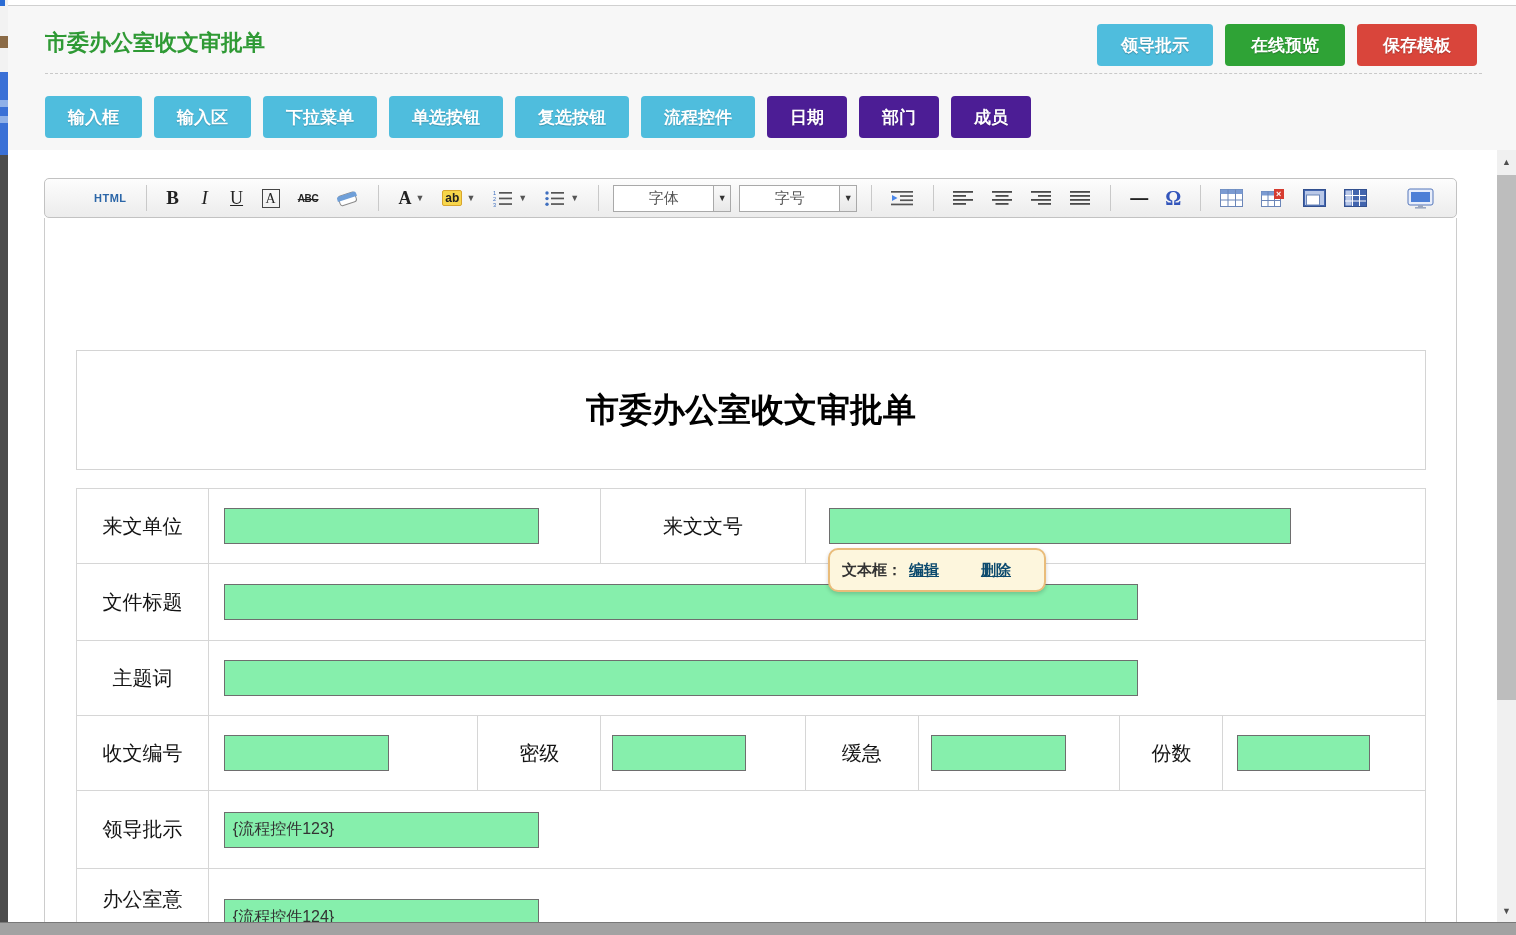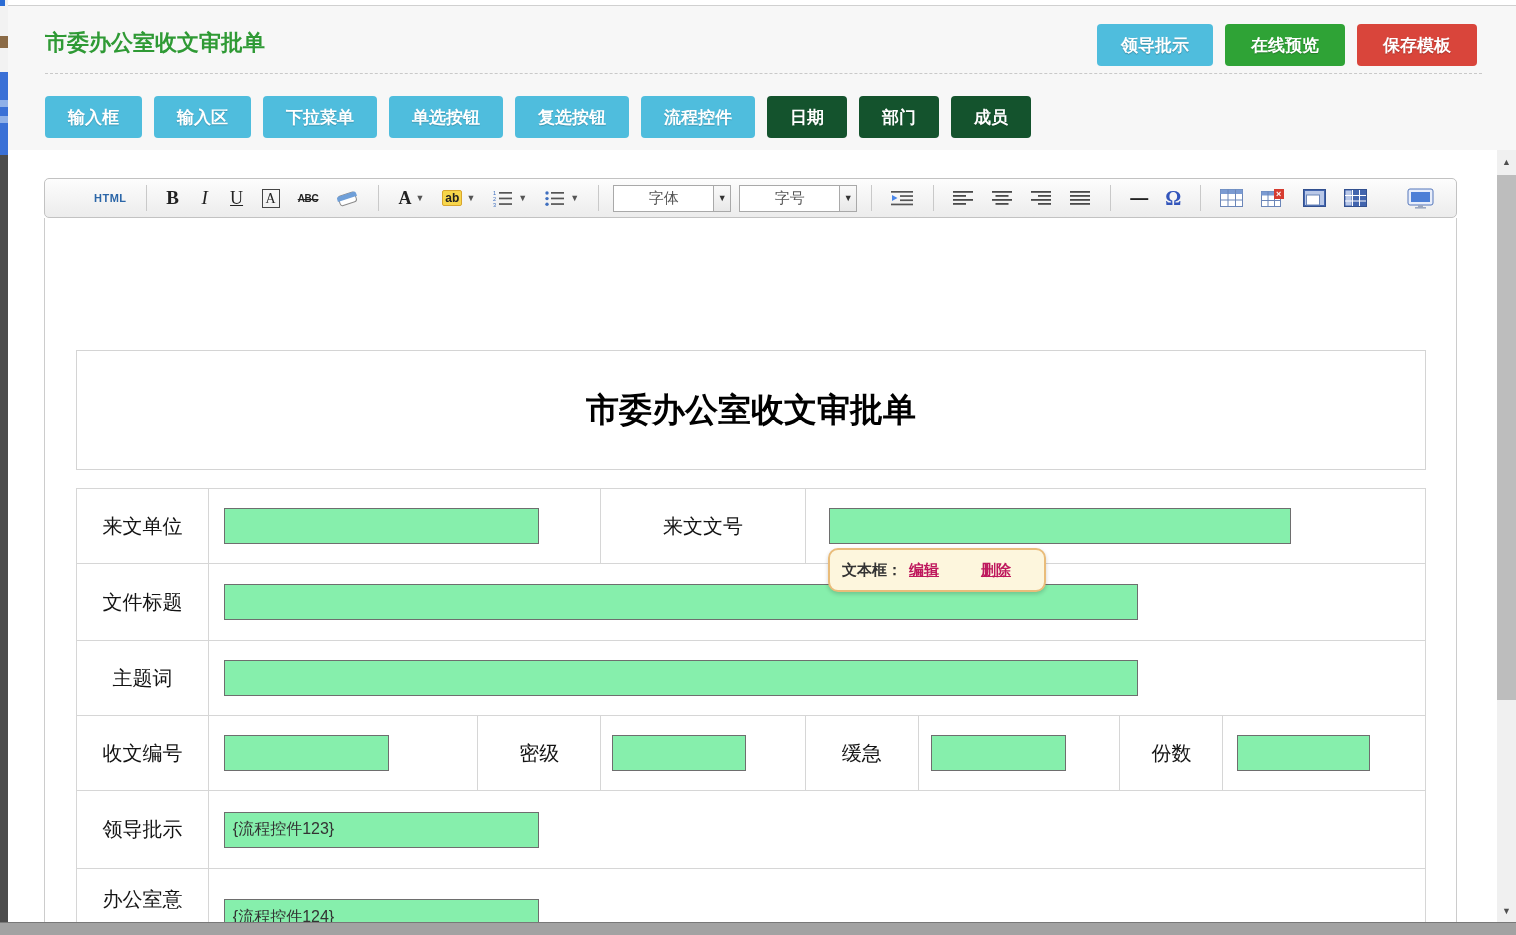--- a/index.html
+++ b/index.html
@@ -26,21 +26,21 @@
   .hbtn{height:42px;border:none;border-radius:4px;color:#fff;font-size:17px;font-weight:700;
         font-family:inherit;cursor:pointer;text-shadow:0 1px 1px rgba(0,0,0,.25);}
   .hbtn-info{background:#4fbddd;width:116px;}
   .hbtn-success{background:#2fa336;width:120px;}
   .hbtn-danger{background:#d9453b;width:120px;}
   .dashed-divider{position:absolute;left:37px;top:67px;width:1437px;border-top:1px dashed #c9c9c9;}
   .tool-row{position:absolute;left:37px;top:90px;display:flex;gap:12px;}
   .tbtn-item{height:42px;border:none;border-radius:4px;color:#fff;font-size:17px;font-weight:700;
              font-family:inherit;padding:0 23px;cursor:pointer;text-shadow:0 1px 1px rgba(0,0,0,.2);}
   .tool-light{background:#4fbddd;}
-  .tool-primary{background:#14532d;}
+  .tool-primary{background:#4c1d95;}
 
   
   .editor{position:absolute;left:44px;top:178px;width:1413px;height:757px;}
   .ed-toolbar{position:absolute;left:0;top:0;width:1413px;height:40px;border:1px solid #c2c2c2;
               border-radius:5px;background:linear-gradient(#fdfdfd,#ececec);
               display:flex;align-items:center;padding-left:40px;z-index:3;}
   .ed-body{position:absolute;left:0;top:40px;width:1413px;height:717px;background:#fff;
            border-left:1px solid #cccccc;border-right:1px solid #cccccc;overflow:hidden;}
 
   
@@ -80,21 +80,21 @@
   .r1{height:75px;}  .r2{height:77px;}  .r3{height:75px;}  .r4{height:75px;}  .r5{height:78px;}
   .r6{height:120px;border-bottom:none;}
   .r6 .lblwrap{width:132px;display:flex;justify-content:center;align-items:flex-start;padding-top:13px;}
   .r6-label{width:92px;text-align:center;font-size:20px;color:#141414;line-height:34px;}
   .r6 .inwrap{padding-top:30px;align-items:flex-start;}
 
   
   .tooltip{position:absolute;left:828px;top:548px;width:218px;height:44px;background:#fdf6dd;
            border:2px solid #e9bc7a;border-radius:10px;box-shadow:0 2px 4px rgba(0,0,0,.18);
            display:flex;align-items:center;padding-left:12px;z-index:9;font-size:15px;color:#333;font-weight:bold;}
-  .tooltip a{color:#be185d;text-decoration:underline;cursor:pointer;}
+  .tooltip a{color:#0c4a6e;text-decoration:underline;cursor:pointer;}
   .tt-edit{margin-left:7px;}
   .tt-del{margin-left:42px;}
 
   
   .scrollbar{position:absolute;right:0;top:150px;width:19px;height:772px;background:#f0f0f0;z-index:8;}
   .sb-btn{position:absolute;left:0;width:19px;height:23px;display:flex;align-items:center;
           justify-content:center;font-size:9px;color:#4f4f4f;cursor:pointer;}
   .sb-up{top:0;}
   .sb-down{bottom:0;}
   .sb-thumb{position:absolute;left:0;top:25px;width:19px;height:525px;background:#bdbdbd;cursor:pointer;}

